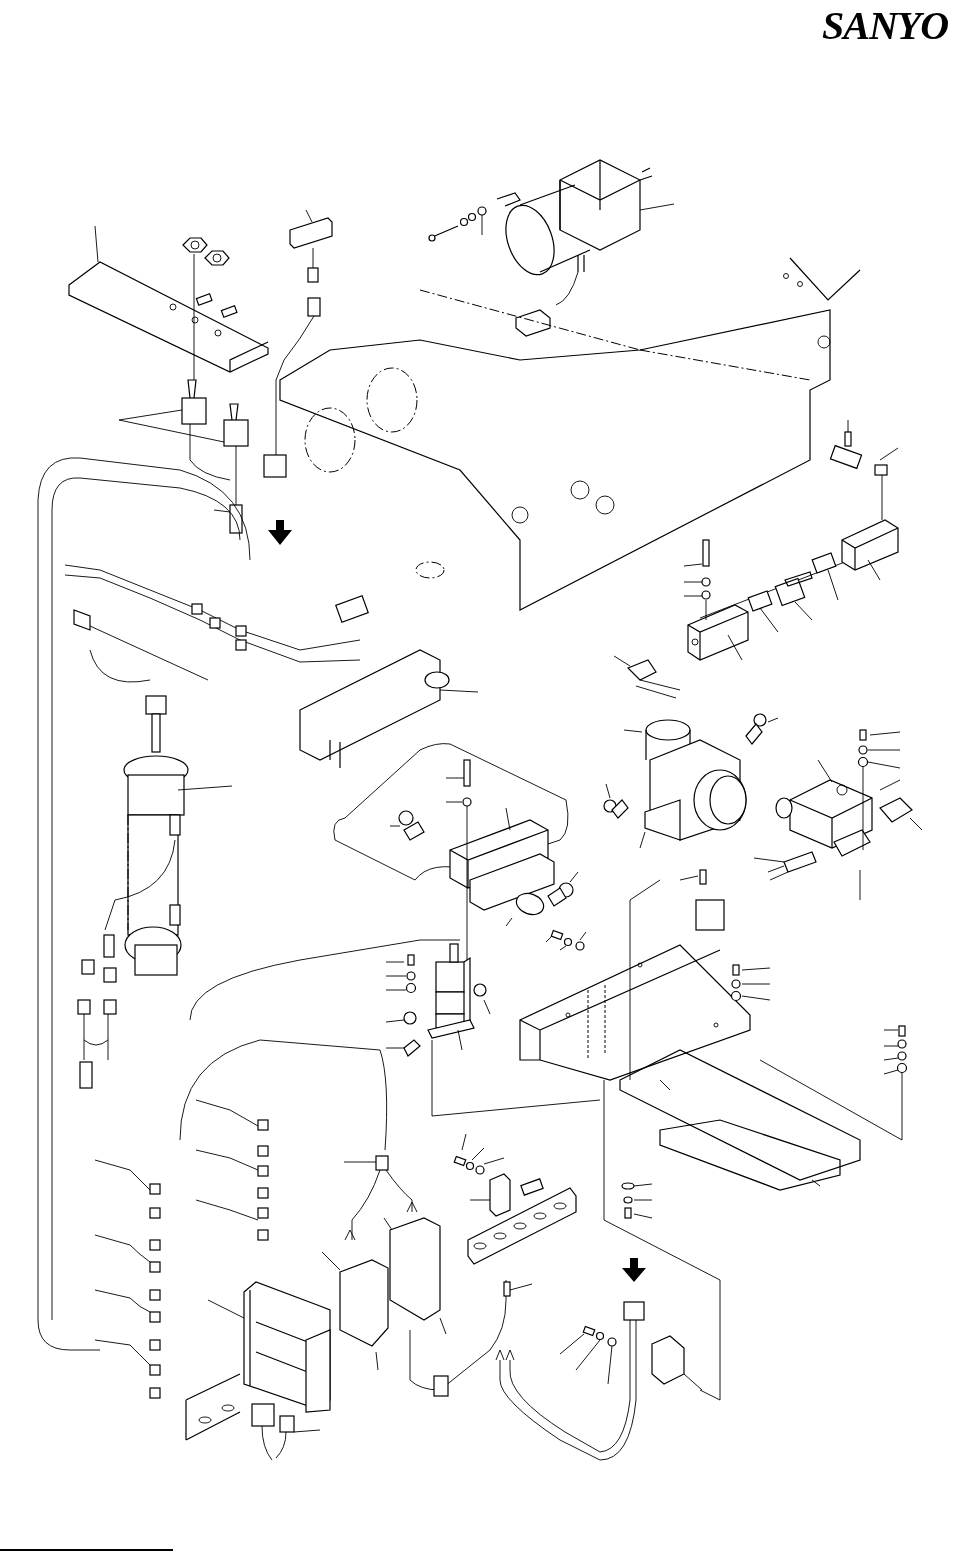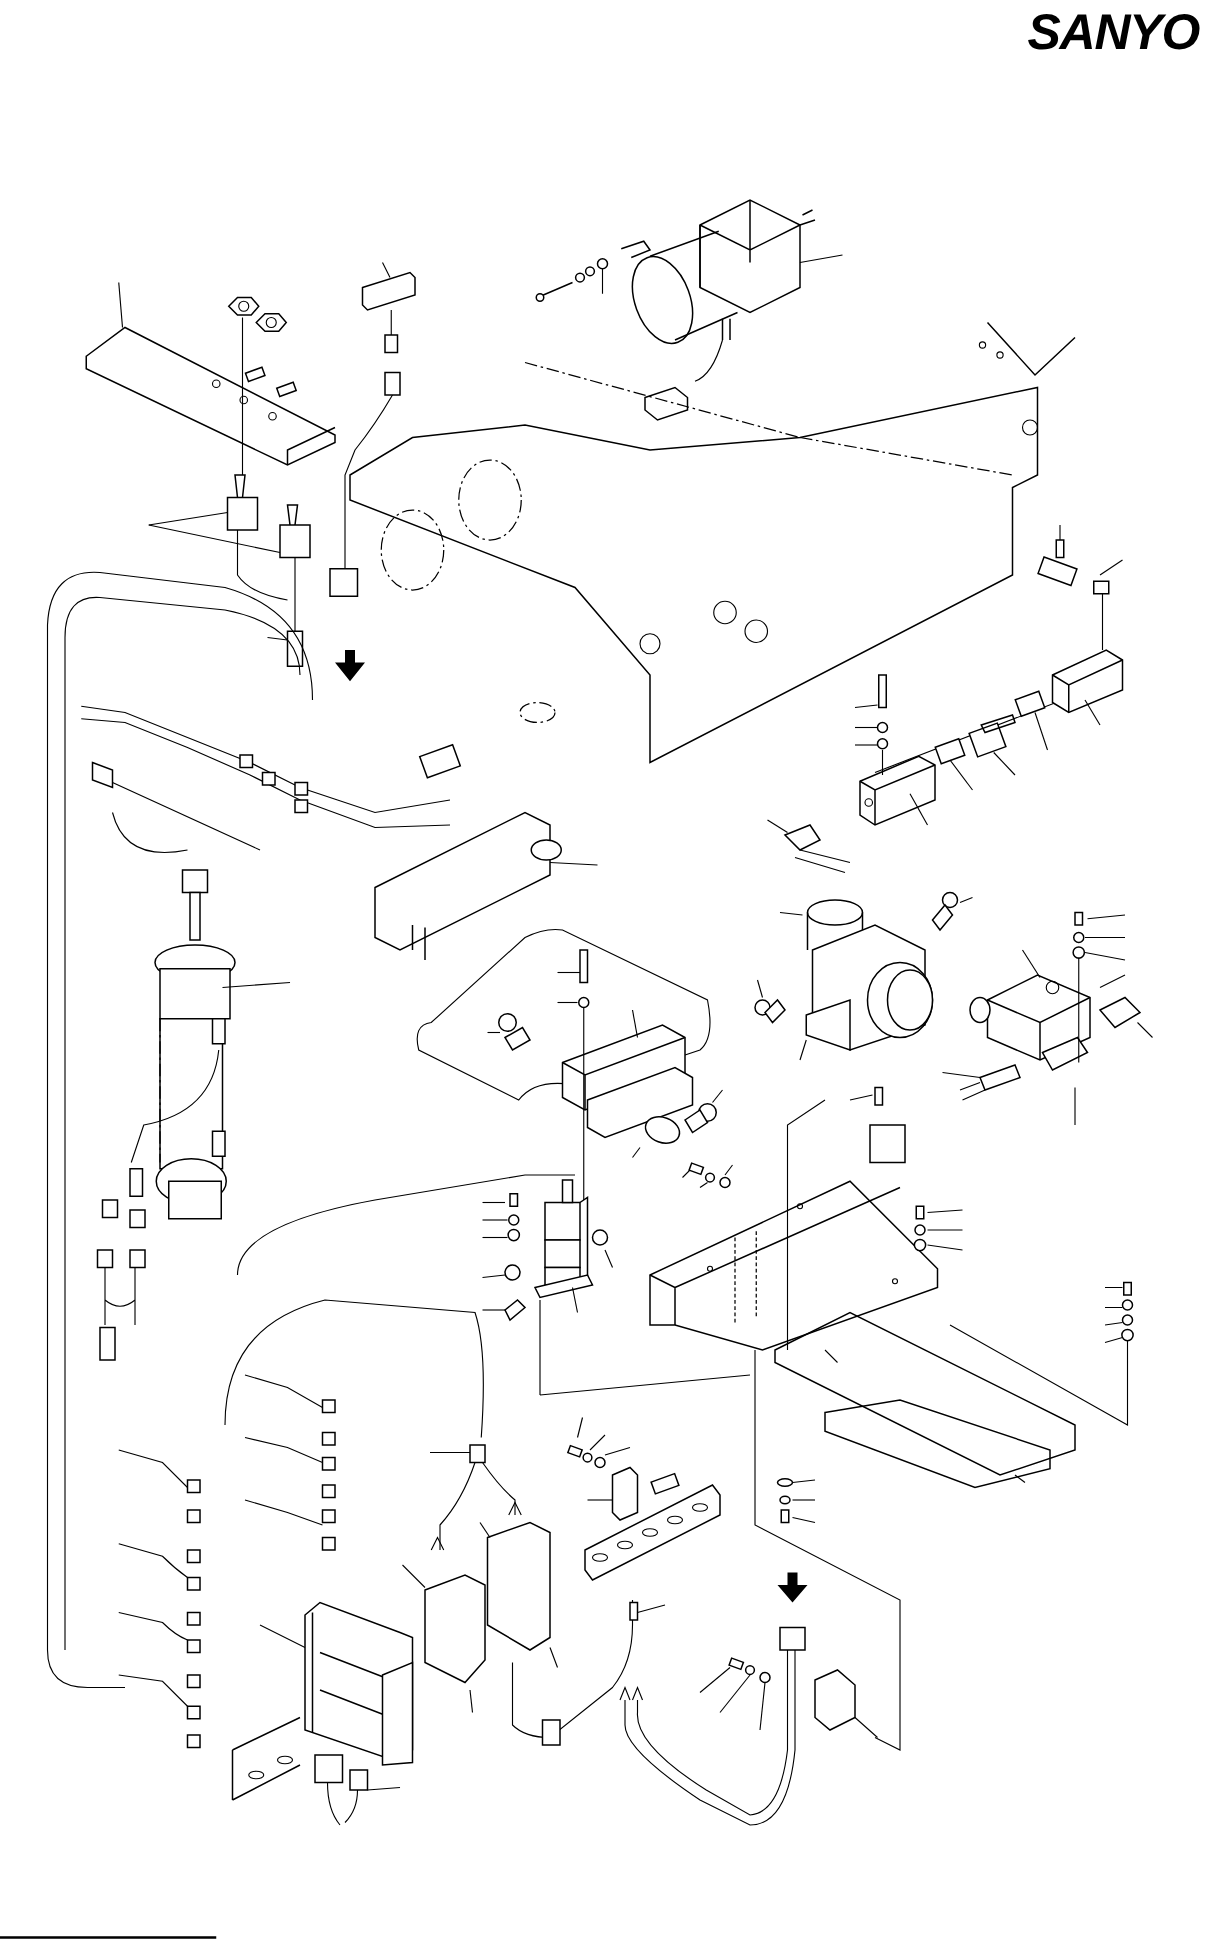--- a/index.html
+++ b/index.html
@@ -1,17 +1,17 @@
 <!DOCTYPE html>
 <html><head>
 <meta charset="utf-8">
 <style>
   html,body{margin:0;padding:0;background:#fff;}
   body{width:970px;height:1551px;position:relative;overflow:hidden;font-family:"Liberation Sans",sans-serif;}
-  .logo{position:absolute;left:822px;top:6px;font-family:Liberation Sans, sans-serif;font-weight:bold;font-style:italic;font-size:40px;letter-spacing:-1px;color:#000;line-height:40px;}
+  .logo{position:absolute;left:822px;top:6px;font-family:Liberation Serif, serif;font-weight:bold;font-style:italic;font-size:40px;letter-spacing:-1px;color:#000;line-height:40px;}
   svg.dwg{position:absolute;left:0;top:0;}
   .l{fill:none;stroke:#000;stroke-width:1.2;}
   .t{fill:none;stroke:#000;stroke-width:0.9;}
   .d{fill:none;stroke:#000;stroke-width:1;stroke-dasharray:10 3 2 3;}
   .dt{fill:none;stroke:#000;stroke-width:1;stroke-dasharray:3 2;}
   .f{fill:#fff;stroke:#000;stroke-width:1.2;}
   .k{fill:#000;stroke:none;}
   .footline{position:absolute;left:0;top:1549px;width:173px;height:2px;background:#000;}
 </style>
 </head>

